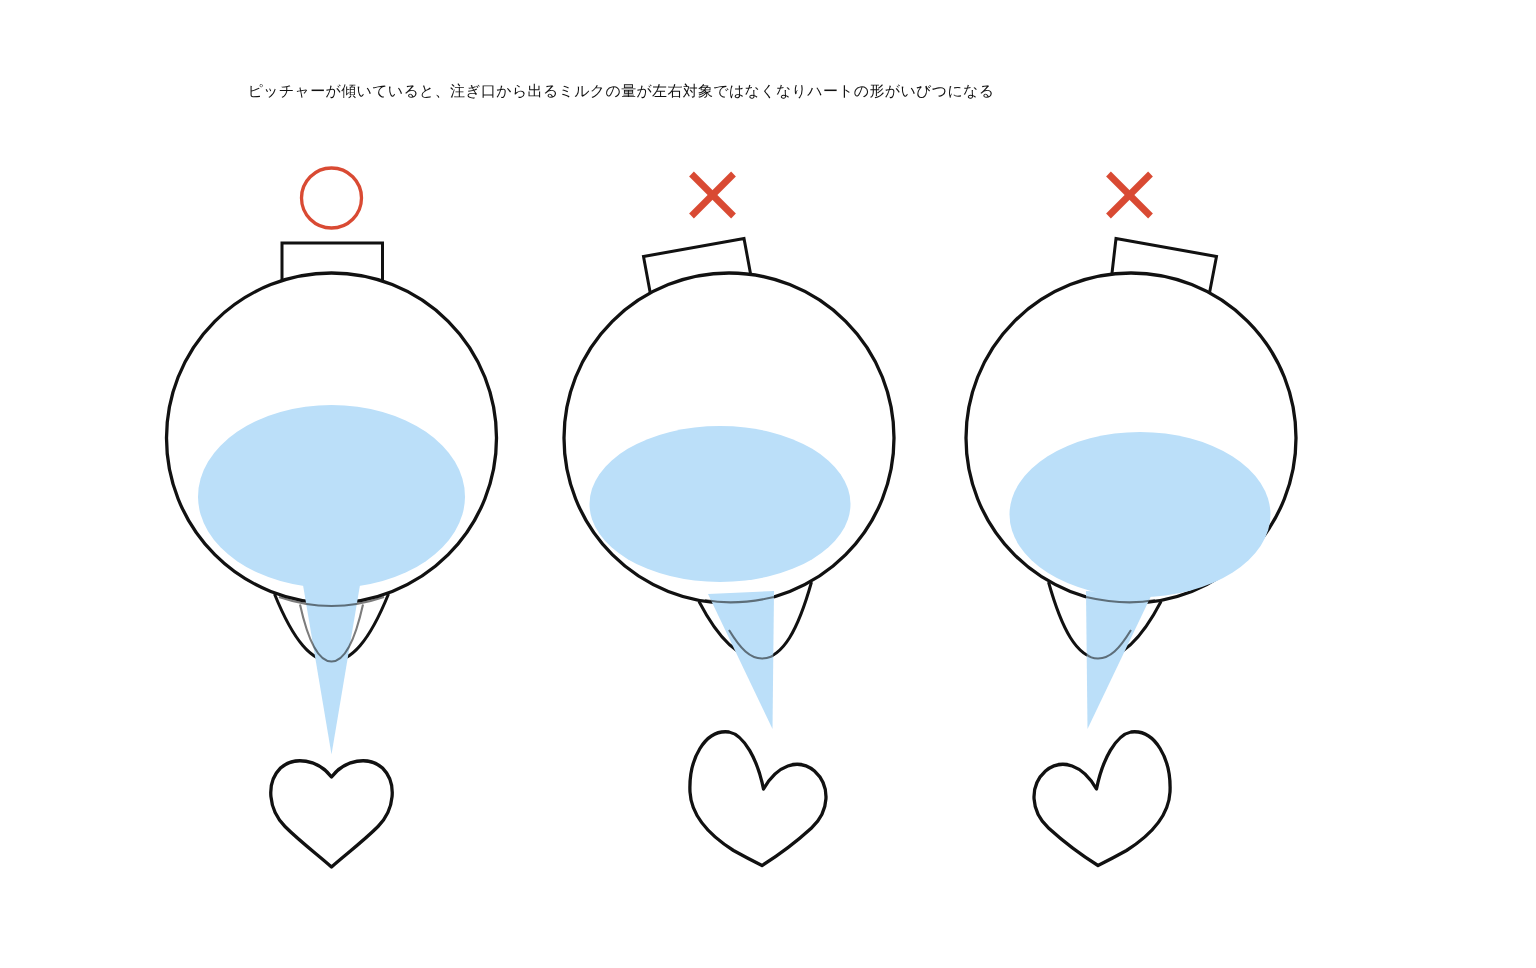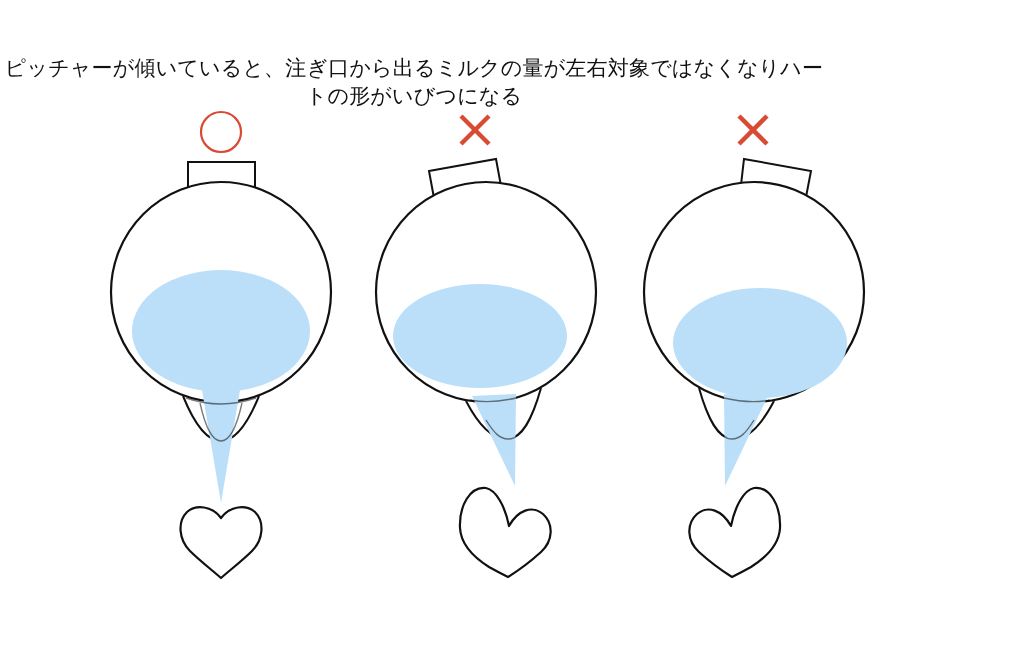--- a/index.html
+++ b/index.html
@@ -1,19 +1,19 @@
 <!DOCTYPE html>
 <html><head>
   <meta charset="utf-8">
   <style>
     html, body { margin: 0; padding: 0; background: #ffffff; }
     body { width: 1024px; height: 645px; position: relative; overflow: hidden; font-family: "DejaVu Sans", sans-serif; }
     .caption {
       position: absolute; left: 0; top: 54px; width: 828px;
-      text-align: center; font-size: 21px; color: #111111; letter-spacing: 0.2px;
+      text-align: center; font-size: 10px; color: #111111; letter-spacing: 0.2px;
       font-family: "DejaVu Sans", sans-serif;
     }
     svg.stage { position: absolute; left: 0; top: 0; }
   </style>
 </head>
 <body>
 
 <div class="caption">ピッチャーが傾いていると、注ぎ口から出るミルクの量が左右対象ではなくなりハートの形がいびつになる</div>
 
 <svg class="stage" width="1024" height="645" viewBox="0 0 1024 645" xmlns="http://www.w3.org/2000/svg">

